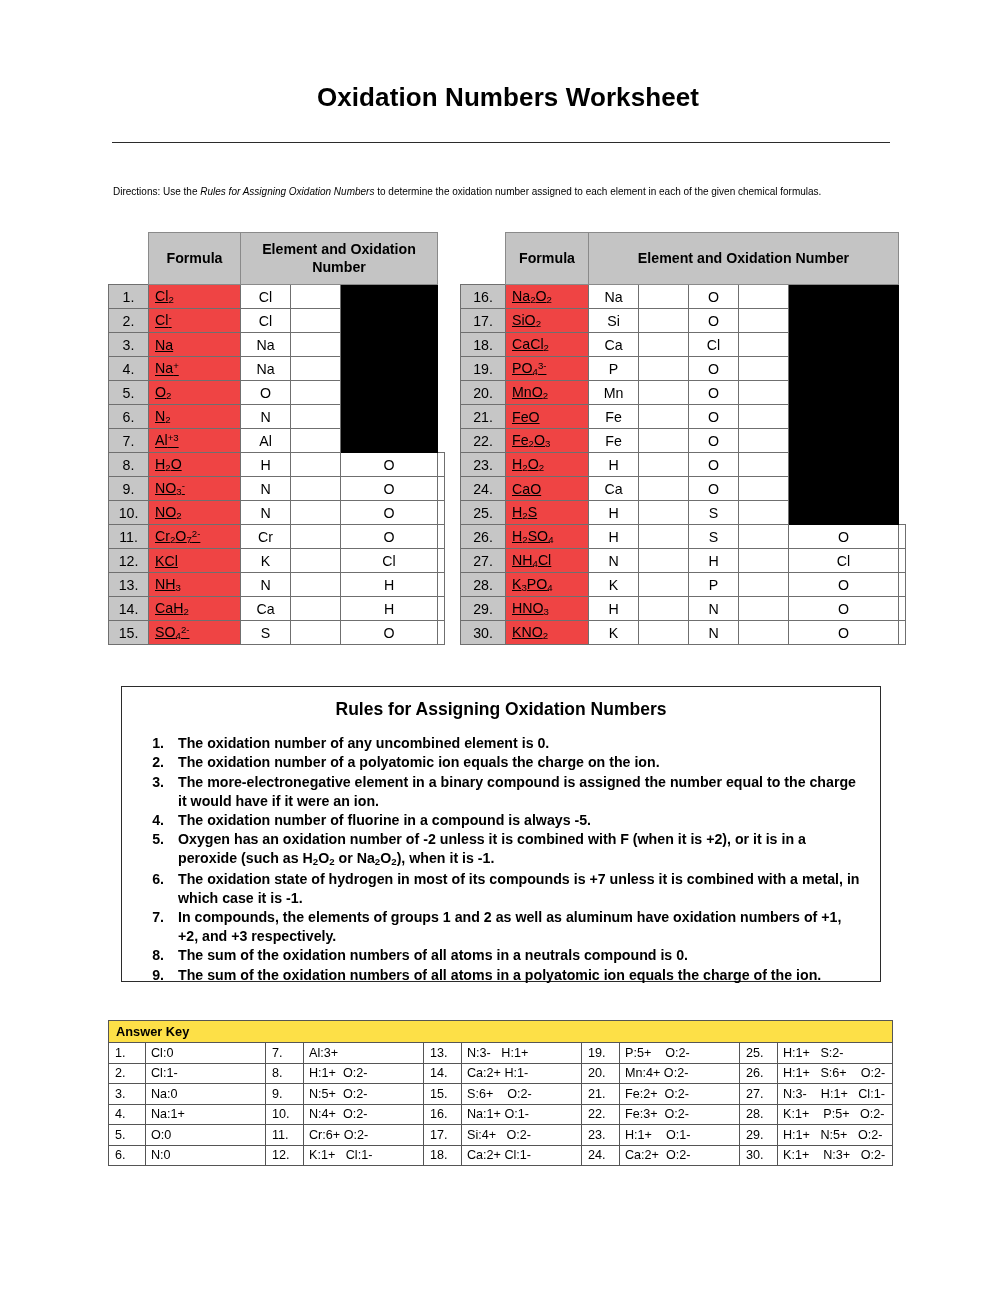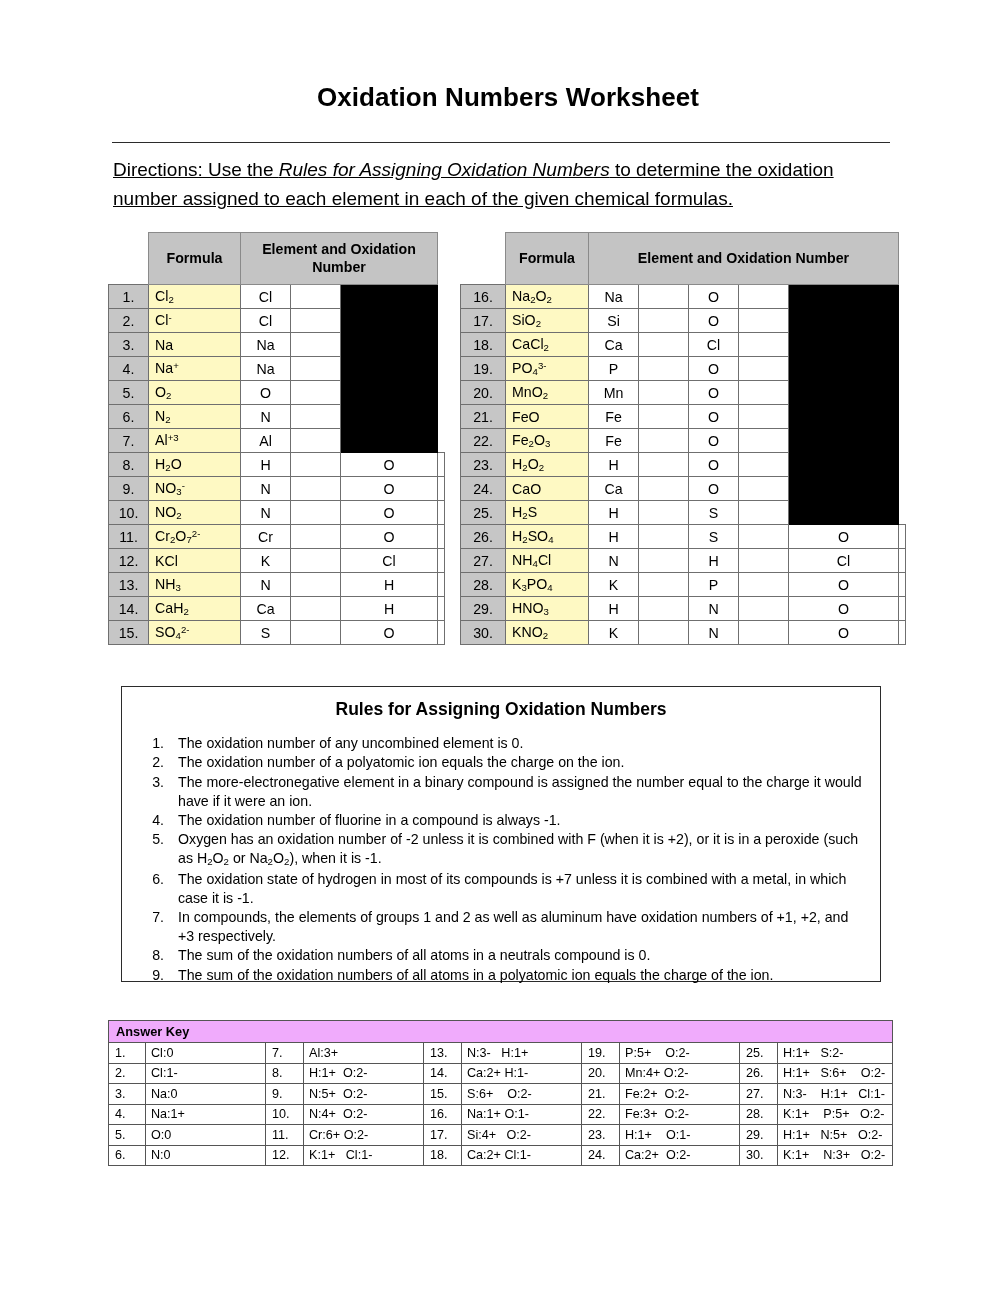--- a/index.html
+++ b/index.html
@@ -19,43 +19,43 @@
     text-align:center; font-size:26px; font-weight:bold;
     letter-spacing:.1px;
   }
   .title-rule{
     position:absolute; left:112px; top:142px; width:778px;
     border-top:1.6px solid #2b2b2b;
   }
 
   
   .directions{
-    position:absolute; left:113px; top:156px; width:780px;
-    font-size:19px; line-height:1.52;text-decoration:underline;
+    position:absolute; left:113px; top:184px; width:780px;
+    font-size:10px; line-height:1.52;
   }
   .directions i{font-style:italic;}
 
   
   .tbl{position:absolute; border-collapse:collapse; table-layout:fixed;}
   .tbl td,.tbl th{
     border:1px solid #6f6f6f;
     height:24px; padding:0 0 0 6px;
     font-size:14.2px; font-weight:normal;
     background:#ffffff; vertical-align:middle;
     box-sizing:border-box;
   }
   .tbl .hdr{
     background:#c4c4c4; font-weight:bold; text-align:center;
     padding:0 4px; line-height:1.2;
     border:1px solid #8a8a8a;
   }
   .tbl .numcell{
     background:#c6c6c6; text-align:center; padding:0;
   }
-  .tbl .formcell{background:#fef9c3;}
+  .tbl .formcell{background:#ef4444;text-decoration:underline;}
   .tbl .elcell{text-align:center; padding:0;}
   .tbl .blank{background:#ffffff;}
   .tbl .blk{background:#000000; border:1px solid #000000;}
   .tbl .nohdr{border:0; background:transparent;}
 
   sub{font-size:.68em; vertical-align:-0.22em;}
   sup{font-size:.68em; vertical-align:0.42em;}
 
   
   #table-left{left:108px; top:232px;}
@@ -68,35 +68,35 @@
     border:1.4px solid #2b2b2b; background:#fff; box-sizing:border-box;
   }
   .rules-title{
     text-align:center; font-weight:bold; font-size:17.5px;
     margin-top:12px;
   }
   .rules-list{
     margin:14px 0 0 0; padding:0 18px 0 46px;
     font-size:14.2px; line-height:1.33;
   }
-  .rules-list li{margin-bottom:0.5px; padding-left:10px;}
+  .rules-list li{margin-bottom:0.5px; padding-left:10px;font-weight:bold;}
 
   
   .ak{
     position:absolute; left:108px; top:1020px;
     border-collapse:collapse; table-layout:fixed;
   }
   .ak td{
     border:1px solid #555; height:20.5px;
     font-size:12.6px; padding:0 0 0 5px;
     box-sizing:border-box; background:#fff;
     white-space:pre;
   }
   .ak .ak-head{
-    background:#f0abfc; font-weight:bold; font-size:12.8px;
+    background:#fde047; font-weight:bold; font-size:12.8px;
     text-align:left; padding-left:7px; height:22px;
   }
   .ak .ak-num{text-align:left; padding-left:6px;}
 </style>
 </head>
 <body>
 
 <div class="page">
 
   <div class="title">Oxidation Numbers Worksheet</div>
@@ -394,21 +394,21 @@
         </tr>
       </tbody>
   </table>
 
   <div class="rules-box">
     <div class="rules-title">Rules for Assigning Oxidation Numbers</div>
     <ol class="rules-list">
         <li>The oxidation number of any uncombined element is 0.</li>
         <li>The oxidation number of a polyatomic ion equals the charge on the ion.</li>
         <li>The more-electronegative element in a binary compound is assigned the number equal to the charge it would have if it were an ion.</li>
-        <li>The oxidation number of fluorine in a compound is always -1.</li>
+        <li>The oxidation number of fluorine in a compound is always -5.</li>
         <li>Oxygen has an oxidation number of -2 unless it is combined with F  (when it is +2), or it is in a peroxide (such as H<sub>2</sub>O<sub>2</sub> or Na<sub>2</sub>O<sub>2</sub>), when it is -1.</li>
         <li>The oxidation state of hydrogen in most of its compounds is +7 unless it is combined with a metal, in which case it is -1.</li>
         <li>In compounds, the elements of groups 1 and 2 as well as aluminum have oxidation numbers of +1, +2, and +3 respectively.</li>
         <li>The sum of the oxidation numbers of all atoms in a neutrals compound is 0.</li>
         <li>The sum of the oxidation numbers of all atoms in a polyatomic ion equals the charge of the ion.</li>
       </ol>
   </div>
 
   <table class="ak">
     <colgroup>

